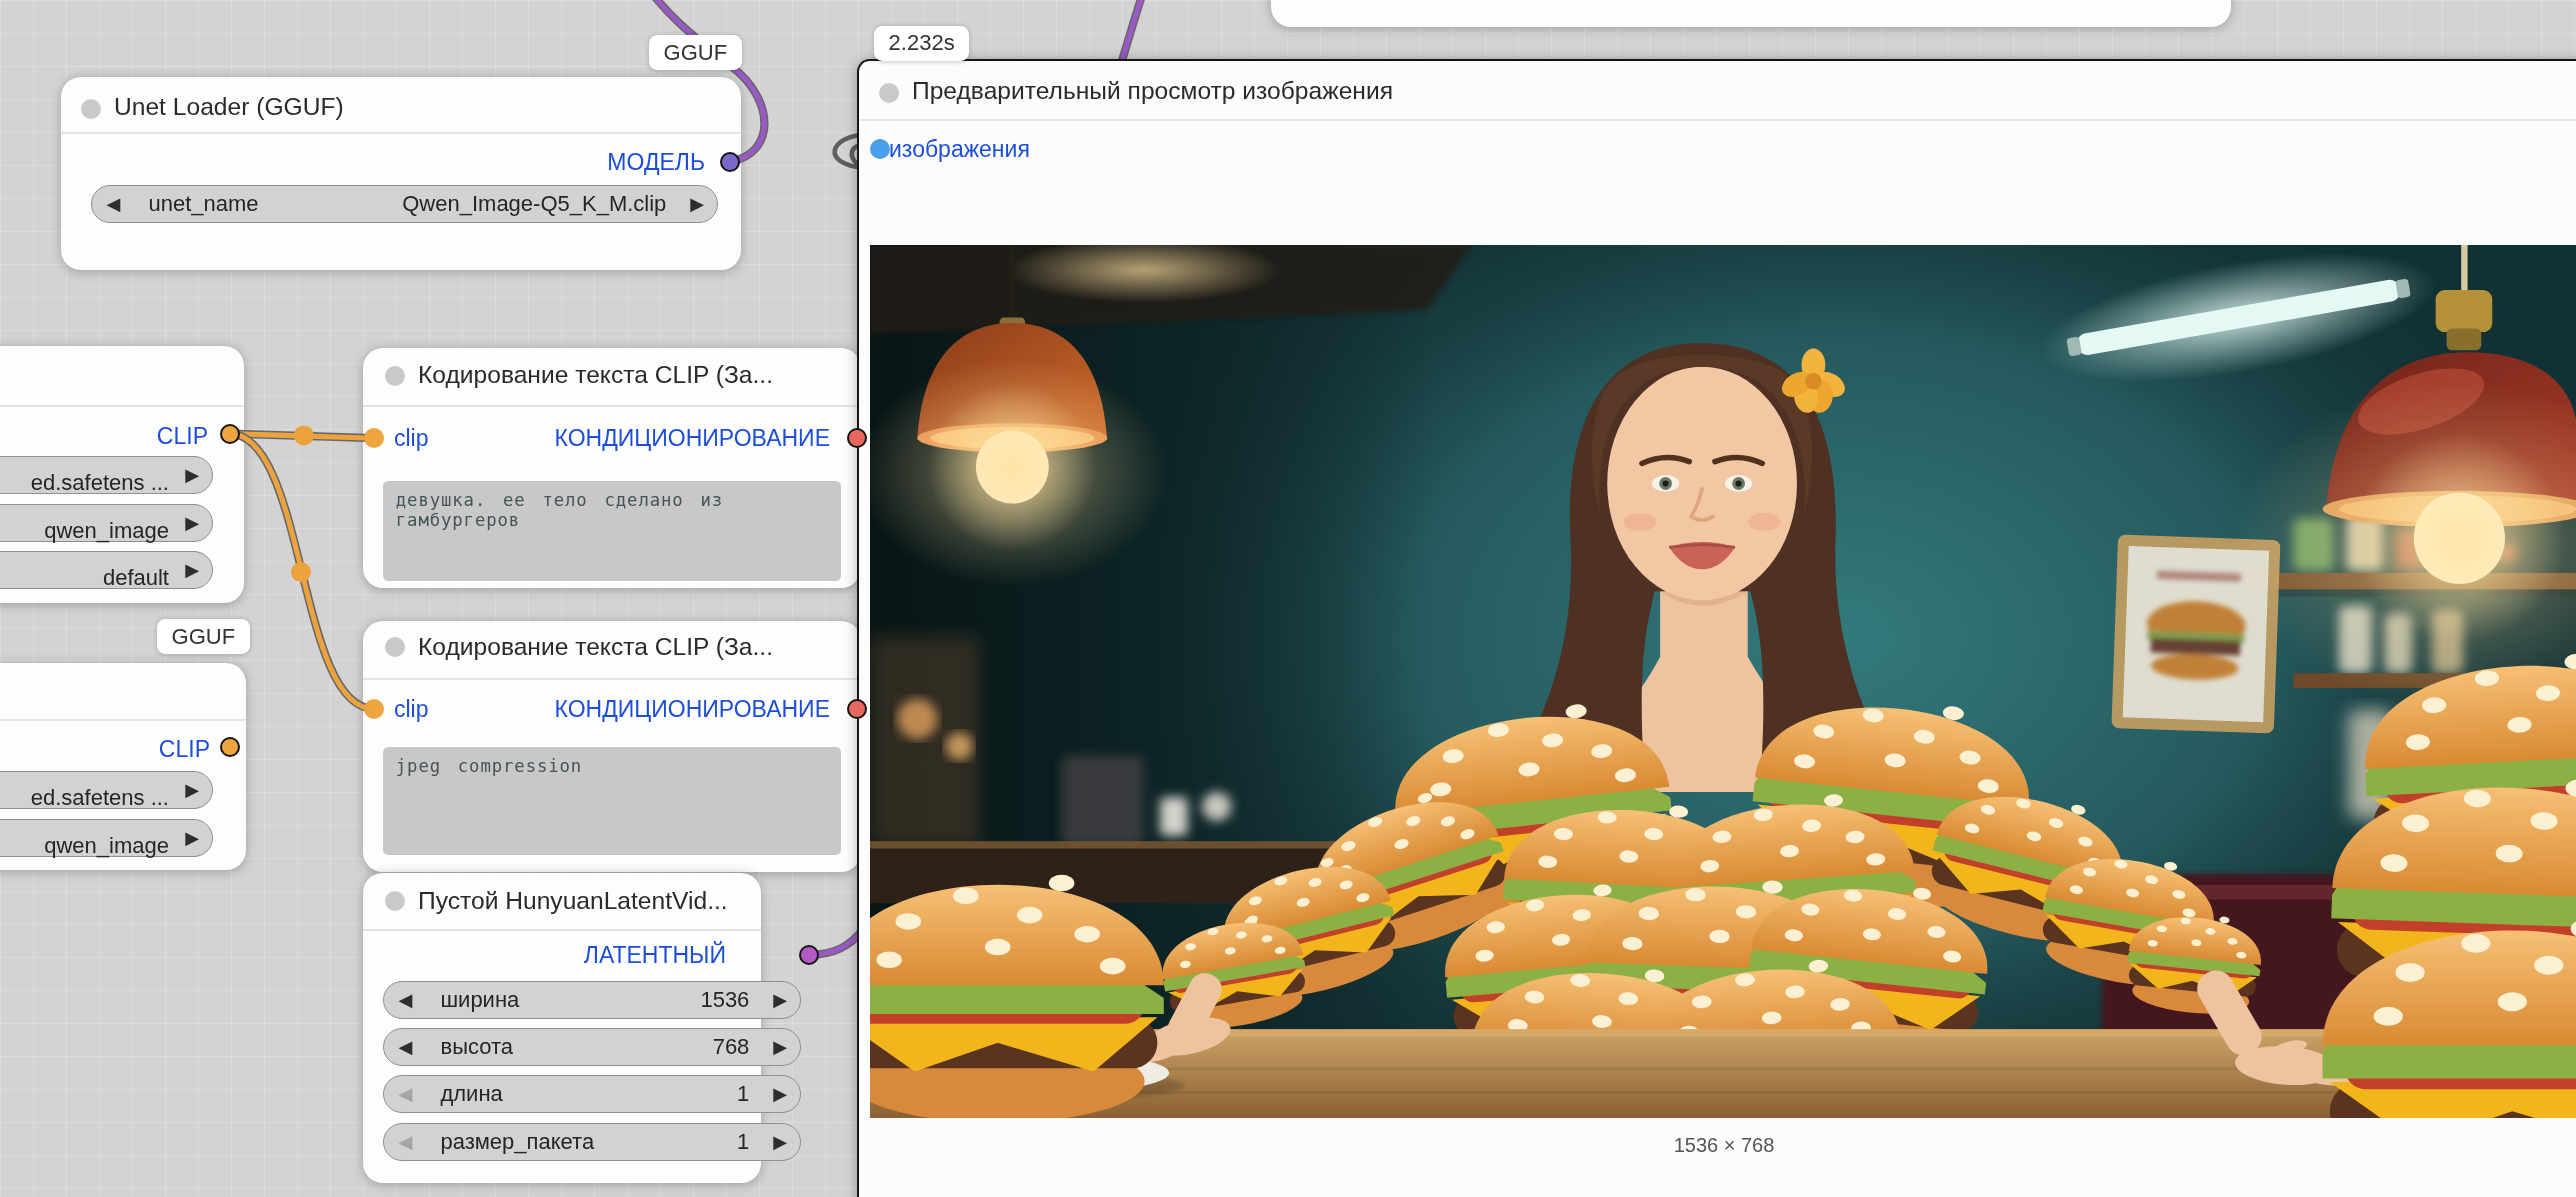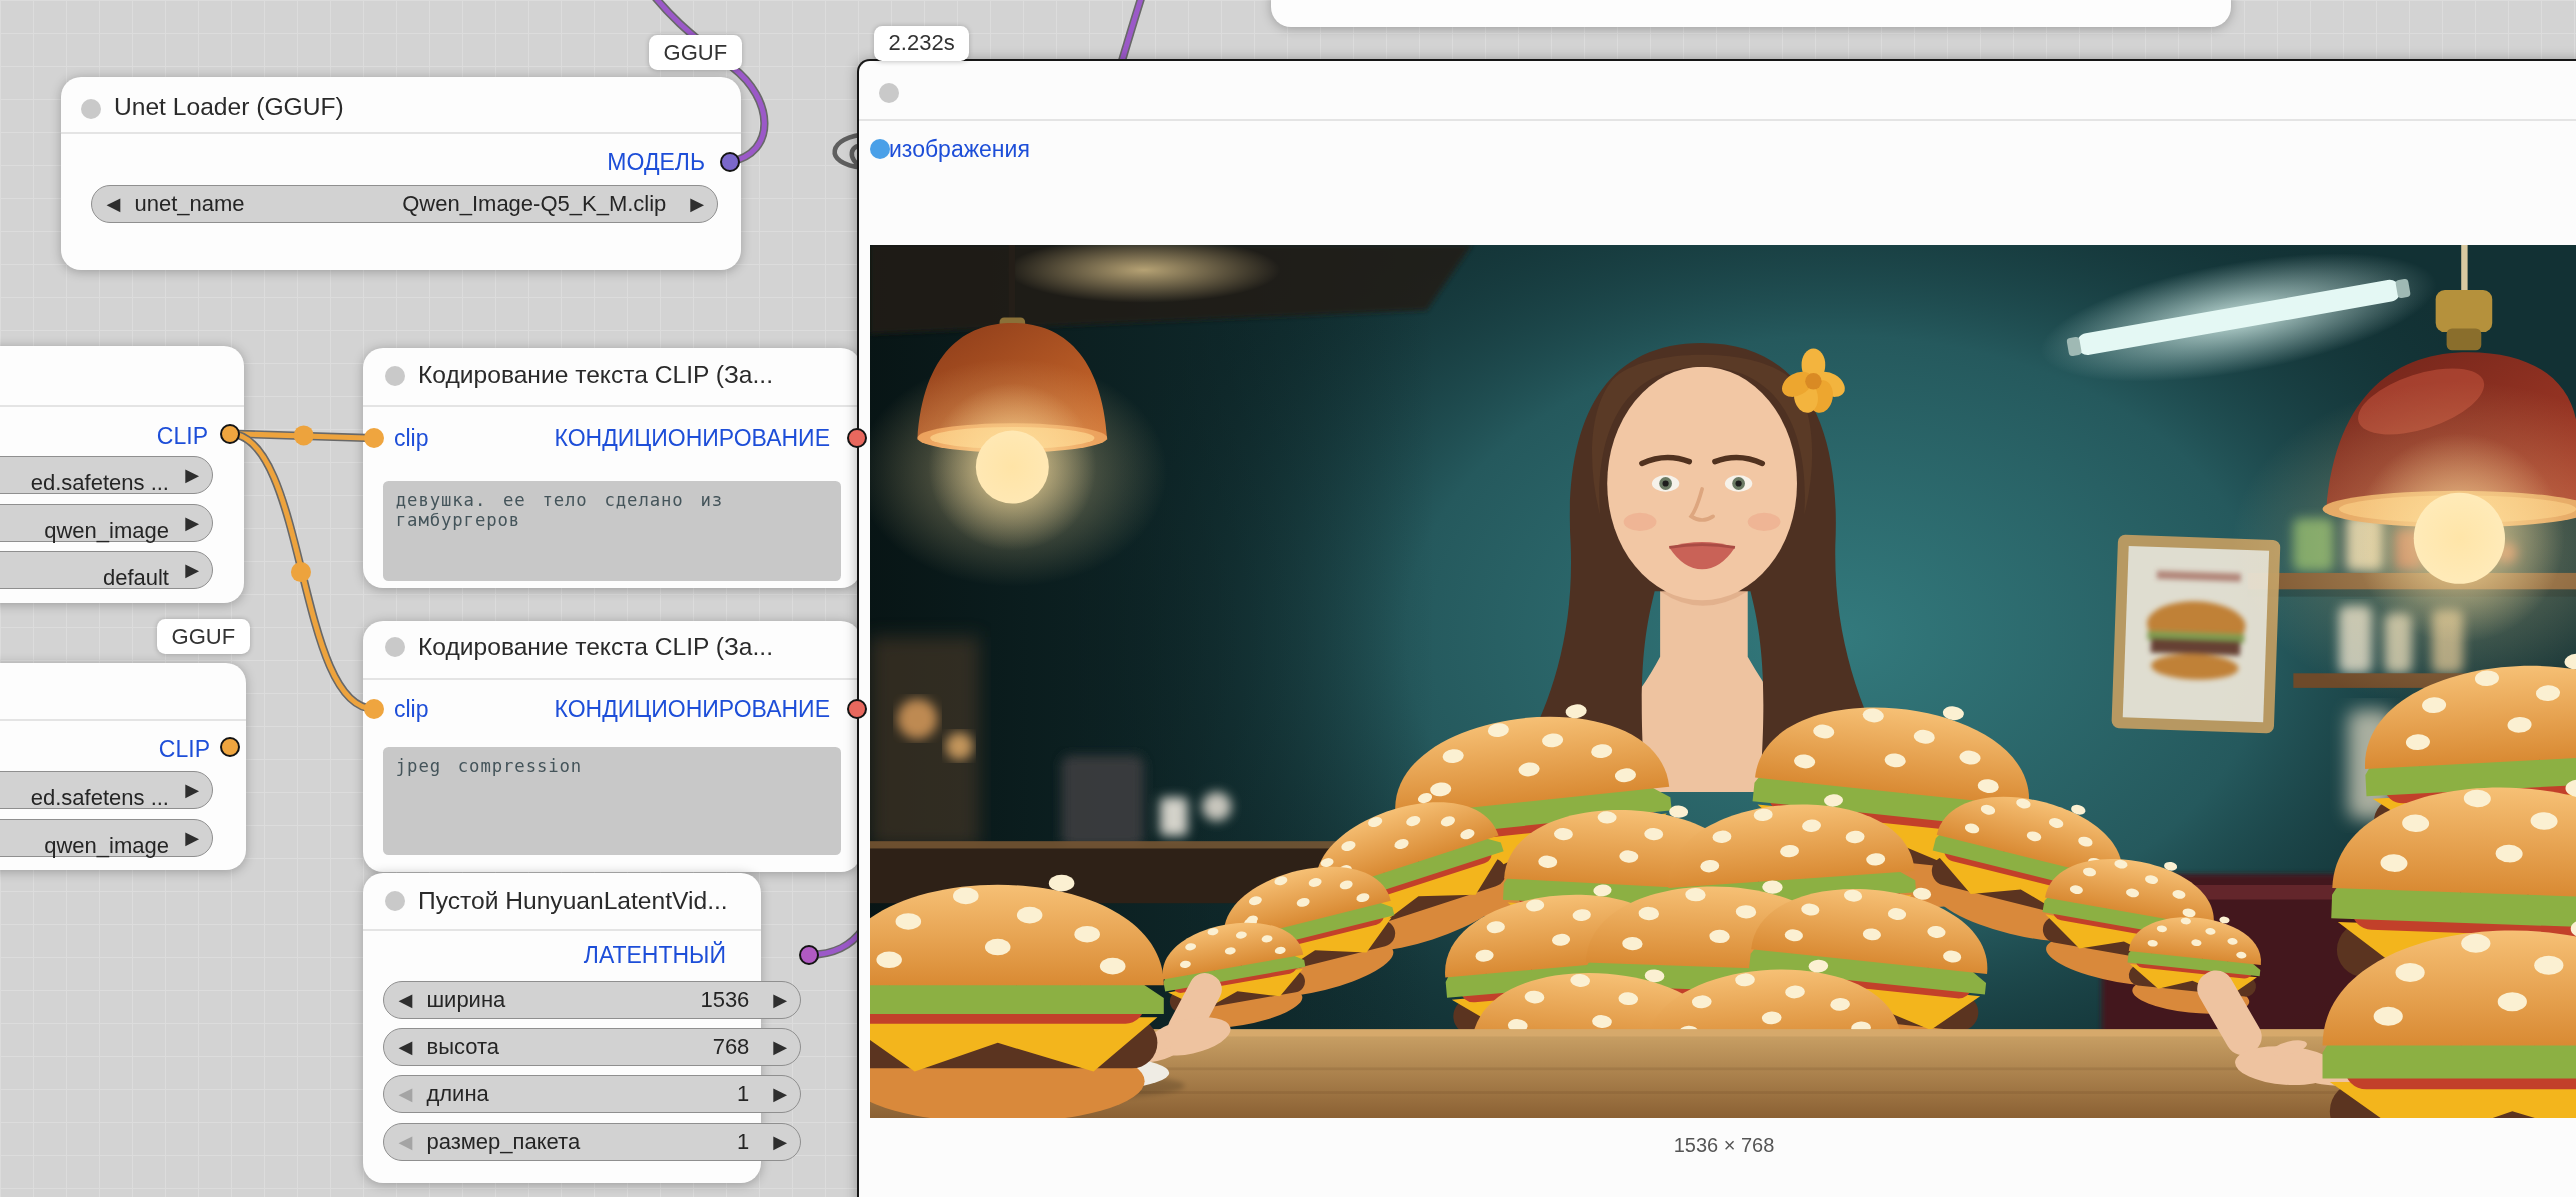--- a/index.html
+++ b/index.html
@@ -21,21 +21,21 @@
     box-shadow:0 1.8px 11px rgba(0,0,0,.25);z-index:2;}
   .tdot{position:absolute;width:20px;height:20px;border-radius:50%;background:#c9c9c9;}
   .node-title{position:absolute;font-size:24.6px;color:#2a2a2a;white-space:nowrap;}
   .sep{position:absolute;left:0;right:0;height:1.8px;background:#e4e4e4;}
   .slot-label{position:absolute;font-size:23px;color:#1d4ed8;white-space:nowrap;}
   .pill{position:absolute;height:38px;border-radius:19px;background:#d2d2d2;
     border:1.8px solid #8f8f8f;box-sizing:border-box;display:flex;align-items:center;
     font-size:22px;color:#252525;white-space:nowrap;}
   .pill .arr{font-size:18px;color:#2e2e2e;line-height:38px;}
   .pill .arr.dis{color:#a4a4a4;}
-  .pill .lbl{margin-left:14px;}
+  .pill .lbl{margin-left:28px;}
   .pill .sp{flex:1;}
   .pill .val{margin-right:24px;}
   .pill .aL{margin-left:14.6px;}
   .pill .aR{margin-right:12.8px;}
   .pill.cut{justify-content:flex-end;}
   .pill.cut .val{margin-right:16.4px;margin-top:16px;}
   .ta{position:absolute;background:#c8c8c8;border-radius:5.5px;box-sizing:border-box;
     padding:9px 12.8px;font-family:"DejaVu Sans Mono",monospace;font-size:17.3px;
     color:#44545a;letter-spacing:0.9px;word-spacing:5.5px;overflow:hidden;}
   .badge{position:absolute;background:#fff;border-radius:8.2px;padding:4.6px 14.6px;
@@ -173,20 +173,21 @@
     <span class="sp"></span>
     <span class="val">1</span>
     <span class="arr aR">▶</span>
   </div>
 </div>
 
 <div class="node" style="left:1271px;top:-20px;width:960px;height:47px;"></div>
 
 <div id="preview-node">
   <span class="tdot" style="left:20px;top:22px;"></span>
+  <div class="node-title" style="left:53px;top:16.4px;">Предварительный просмотр изображения</div>
   <div class="sep" style="top:58px;"></div>
   <div class="slot-label" style="left:30px;top:75px;">изображения</div>
 
   <svg id="preview-img" viewBox="0 0 1872 958" preserveAspectRatio="xMidYMid slice">
     <defs>
       <radialGradient id="wallGlow" cx="50%" cy="50%" r="50%">
         <stop offset="0%" stop-color="#337a7d"></stop>
           <stop offset="55%" stop-color="#25595d"></stop>
         <stop offset="100%" stop-color="#123134" stop-opacity="0"></stop>
       </radialGradient>

